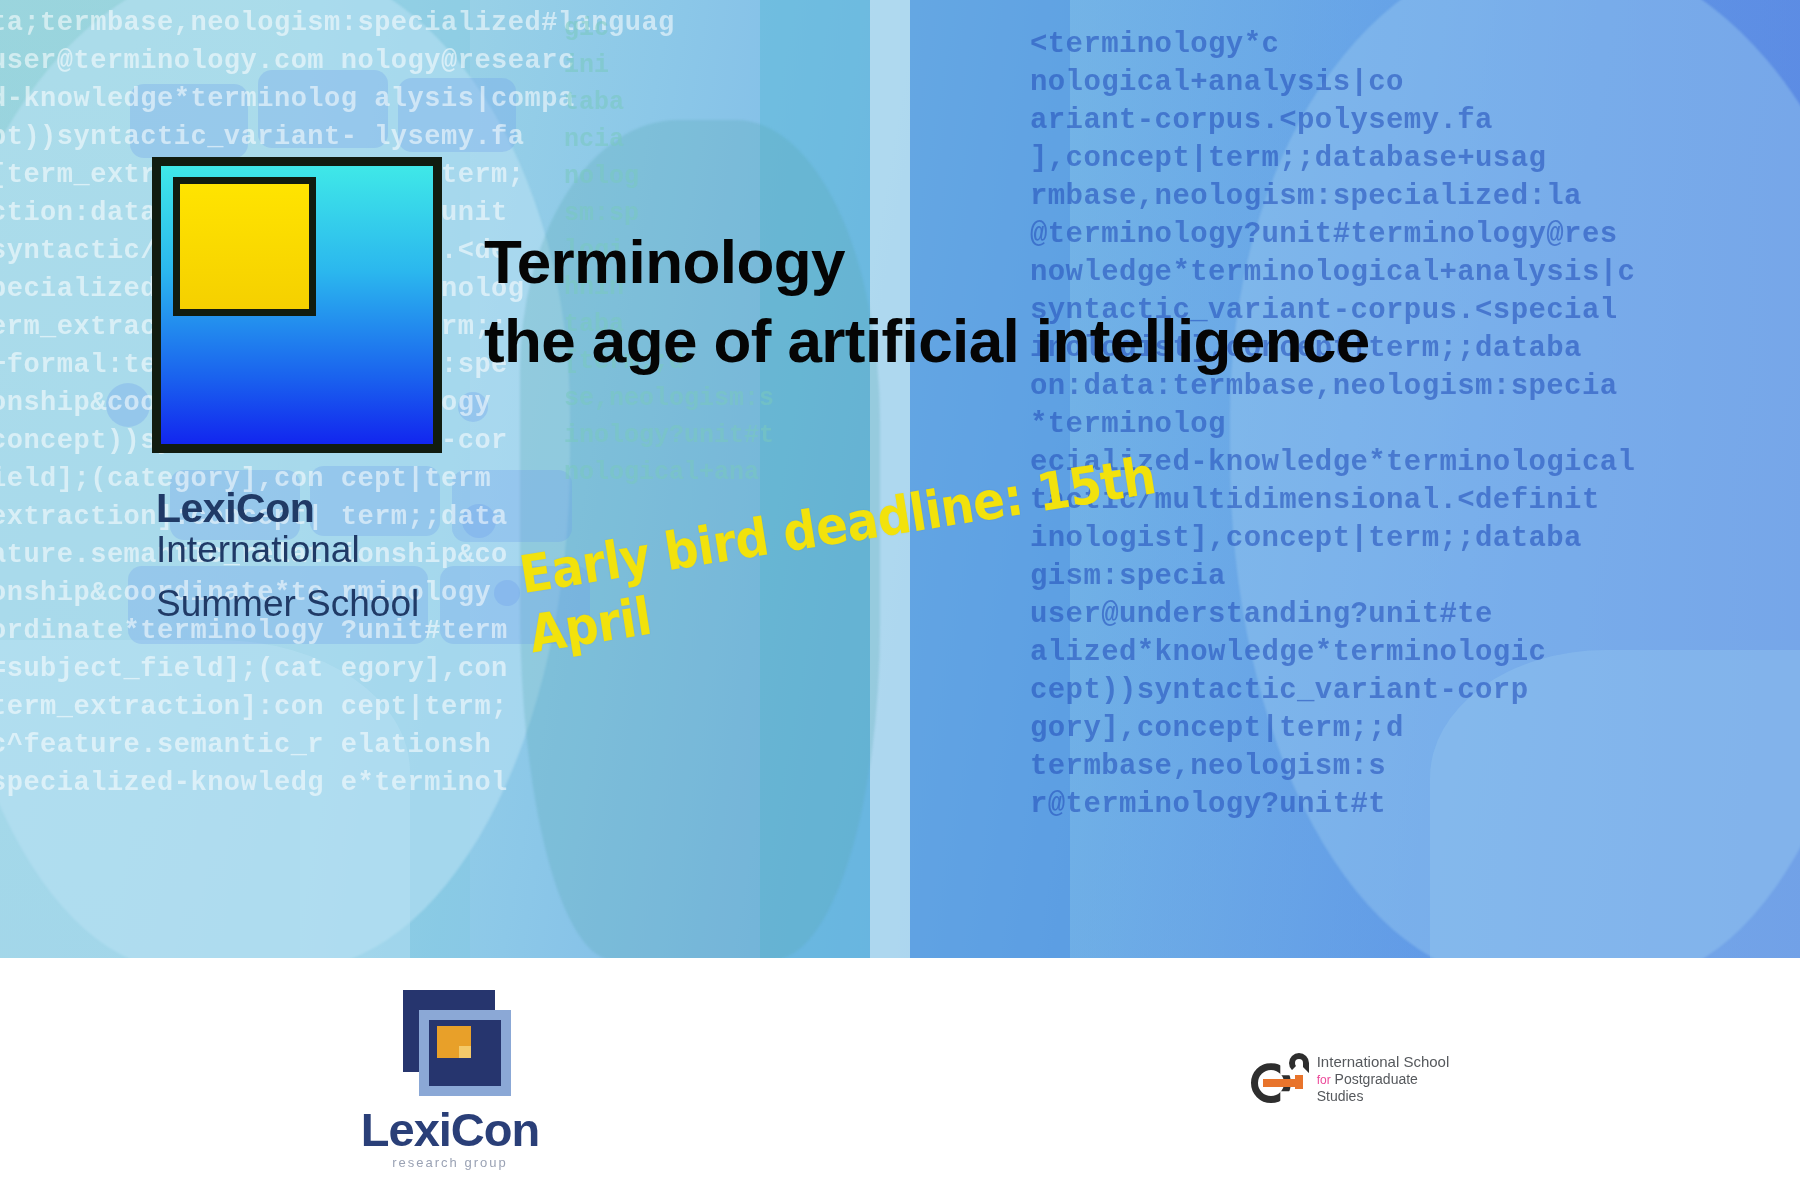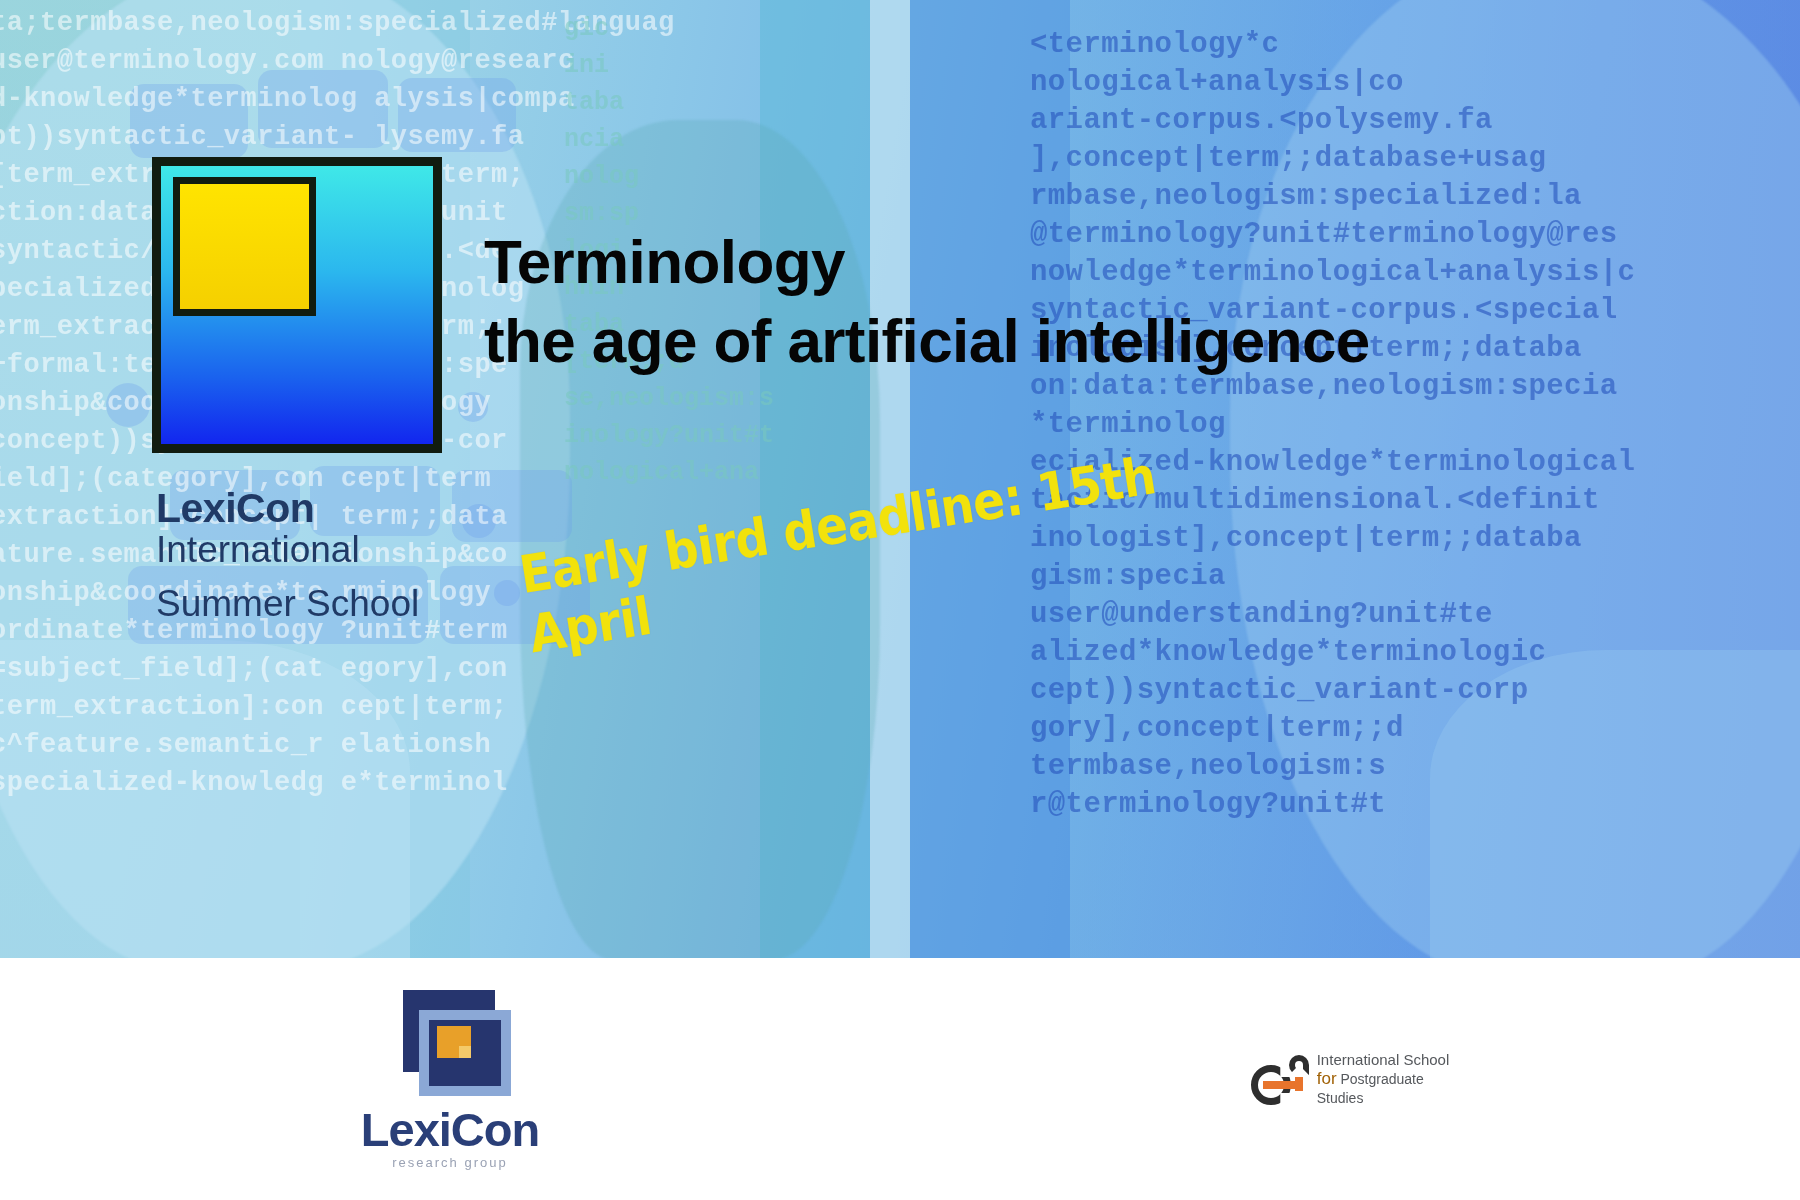--- a/index.html
+++ b/index.html
@@ -175,21 +175,21 @@
   .isps-mark .c-hook {
     position:absolute; left:38px; top:0px; width:20px; height:20px;
     border:6px solid #2e2e2e; border-radius:50% 50% 0 50%;
     border-bottom-color:transparent;
   }
   .isps-mark .c-dot {
     position:absolute; left:44px; top:22px; width:8px; height:14px; background:#e8742c;
   }
   .isps-text { color:#55585c; line-height:1.22; font-size:15px; }
   .isps-text .t2 { font-size:14px; }
-  .isps-text .t2 em { color:#a16207; font-style:normal; font-size:17px; }
+  .isps-text .t2 em { color:#ec4899; font-style:normal; font-size:12px; }
 
   
   .ugr-seal { position:relative; width:112px; height:112px; }
   .ugr-ring {
     position:absolute; inset:0; border-radius:50%;
     border:2px solid #2c2c2c;
   }
   .ugr-ring2 {
     position:absolute; inset:9px; border-radius:50%;
     border:1px solid #2c2c2c;

